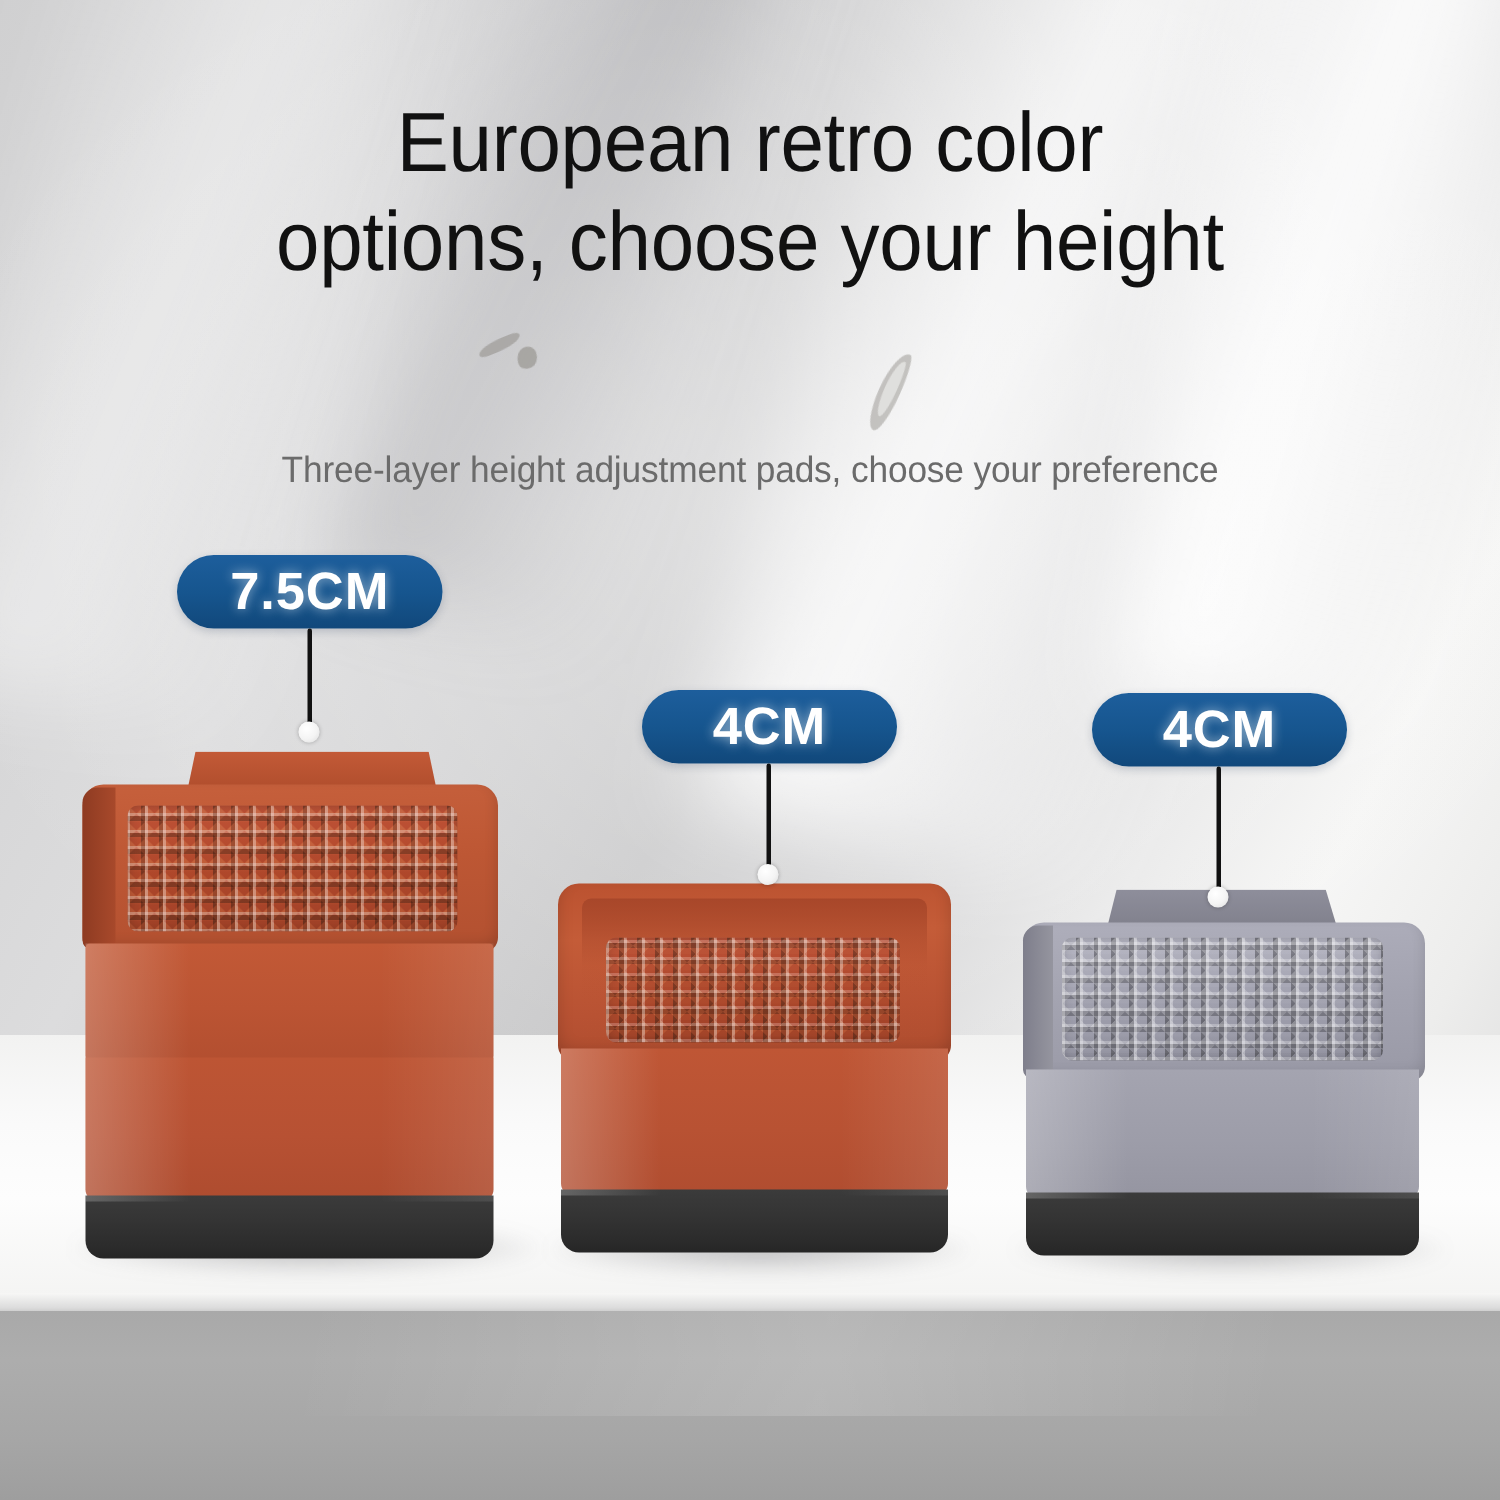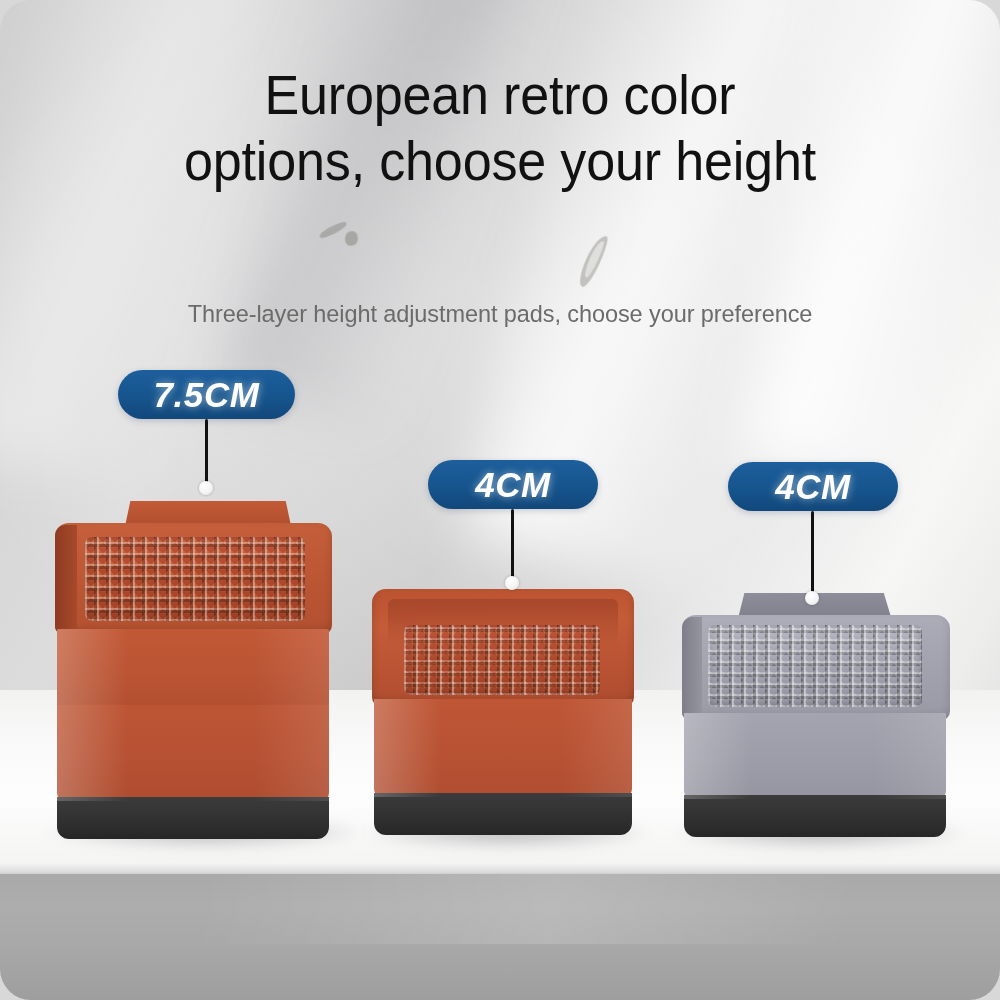--- a/index.html
+++ b/index.html
@@ -4,21 +4,21 @@
 <style>
   * { margin:0; padding:0; box-sizing:border-box; }
   html,body { width:1000px; height:1000px; overflow:hidden; }
   body {
     font-family:"Liberation Sans", sans-serif;
     background:#d8d8d8;
     position:relative;
   }
 
   
-  #scene { position:absolute; inset:0; overflow:hidden;border-radius:31px; }
+  #scene { position:absolute; inset:0; overflow:hidden; }
 
   .bg-base{
     position:absolute; inset:0;
     background:
       linear-gradient(118deg,
         #cfcfd0 0%, #d5d5d6 14%, #dcdcdd 26%, #d2d2d3 38%,
         #c9c9ca 48%, #d6d6d7 60%, #eaeaea 70%, #f6f6f5 78%,
         #ededec 86%, #dddddd 94%, #d2d2d2 100%);
   }
   
@@ -85,21 +85,21 @@
   }
   .subhead{
     position:absolute; left:0; right:0; top:300px;
     text-align:center; color:#6b6b6b;
     font-size:24.5px; font-weight:400; letter-spacing:-.1px;
     font-family:"Liberation Sans Narrow","Liberation Sans", sans-serif;
     transform:scaleX(.96); transform-origin:50% 0;
   }
 
   
-  .callout{ position:absolute;font-style:italic; }
+  .callout{ position:absolute; }
   .pill{
     position:absolute; left:0; top:0;
     display:flex; align-items:center; justify-content:center;
     background:linear-gradient(180deg,#1d5e9c 0%,#16558e 52%,#11487b 100%);
     color:#fff; border-radius:999px;
     font-size:35px; font-weight:700; letter-spacing:.6px;
     text-shadow:0 0 8px rgba(255,255,255,.55);
     box-shadow:0 2px 6px rgba(40,60,90,.22);
     font-family:"Liberation Sans", sans-serif;
   }

